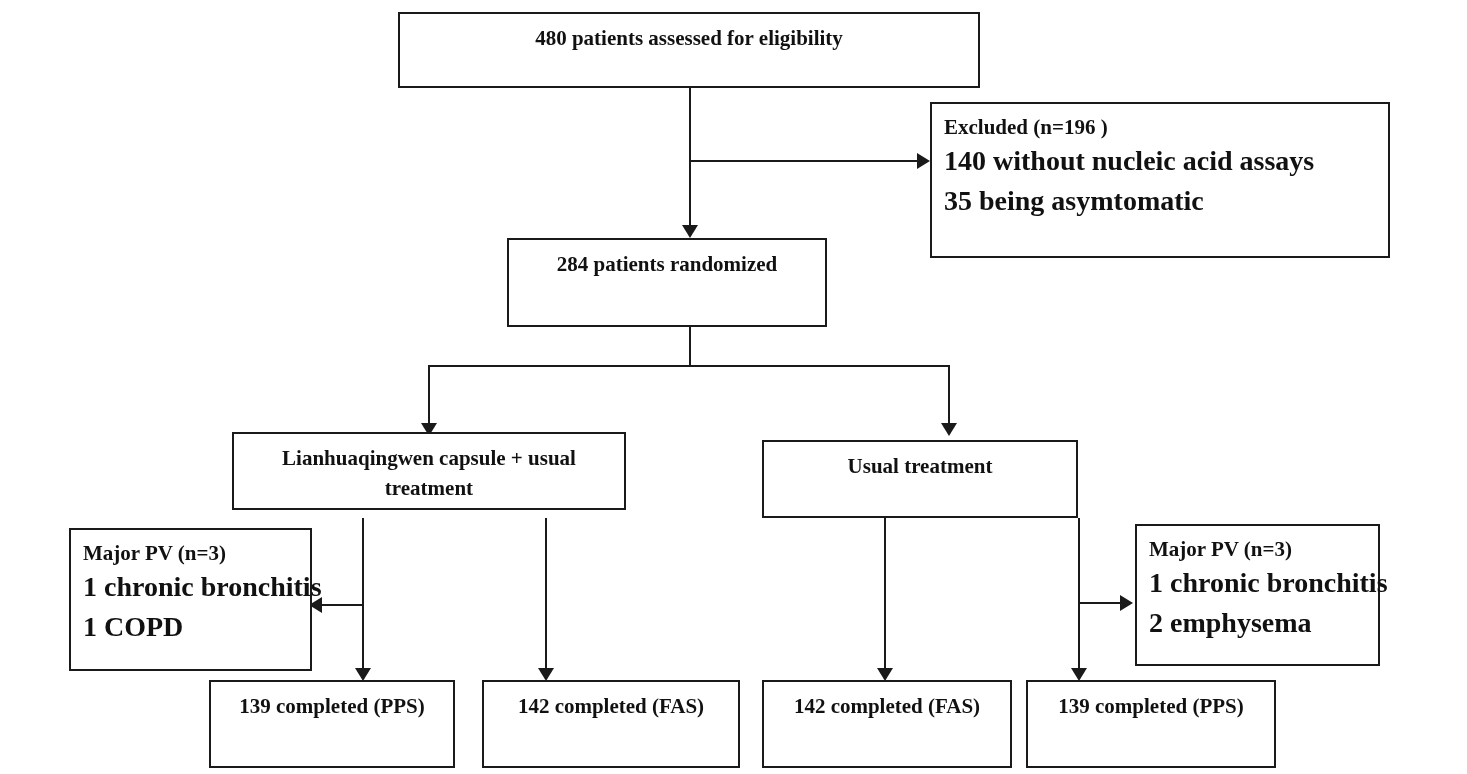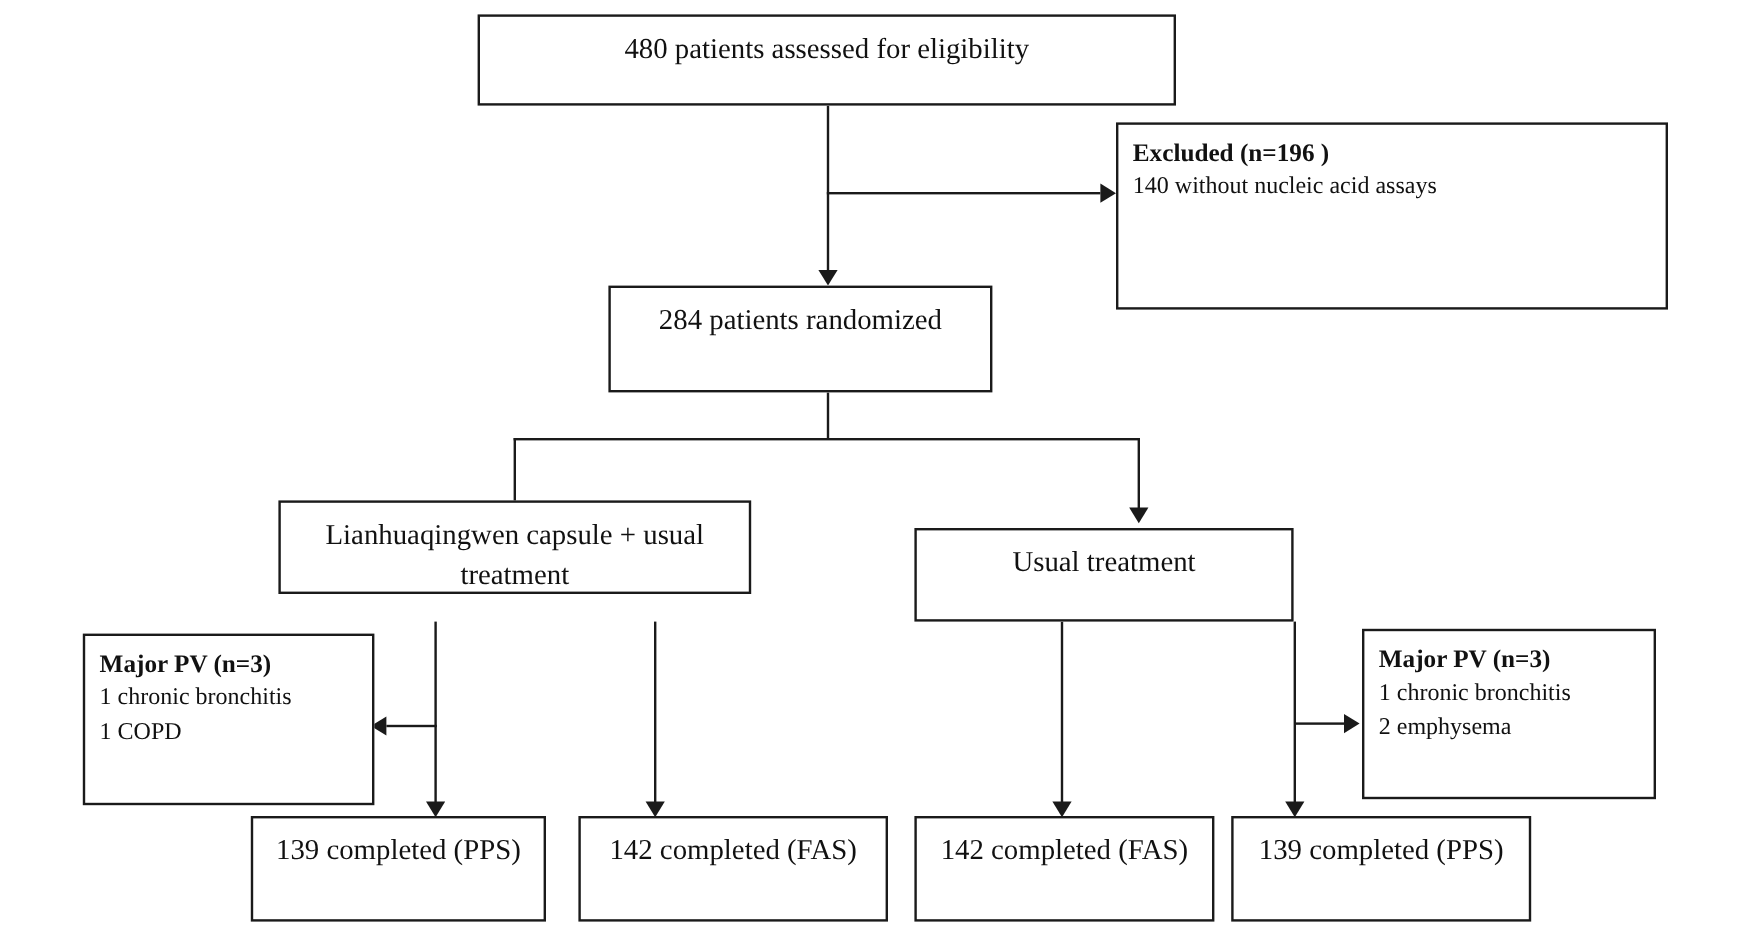--- a/index.html
+++ b/index.html
@@ -26,37 +26,37 @@
     background: #ffffff;
     z-index: 3;
   }
   .box-center {
     display: flex;
     align-items: flex-start;
     justify-content: center;
   }
   .box-center .btext {
     text-align: center;
-    font-weight: normal;
-    font-size: 24px;
+    font-weight: bold;
+    font-size: 21px;
     line-height: 1.42;
     padding-top: 10px;
   }
   .box-left {
     padding: 9px 12px 0 12px;
   }
   .bl-title {
     font-weight: bold;
     font-size: 21px;
     line-height: 1.34;
     white-space: nowrap;
   }
   .bl-line {
-    font-weight: normal;
-    font-size: 20px;
+    font-weight: bold;
+    font-size: 28px;
     line-height: 1.42;
     white-space: nowrap;
   }
   
   .vline {
     position: absolute;
     width: 0;
     border-left: 2px solid #1a1a1a;
     z-index: 1;
   }
@@ -126,27 +126,28 @@
   <div class="arrow-right" style="left:1120px; top:595px;"></div>
   <div class="arrow-down" style="left:1071px; top:668px;"></div>
 
   <div class="box box-center" style="left:398px; top:12px; width:582px; height:76px;">
     <div class="btext">480 patients assessed for eligibility</div>
   </div>
 
   <div class="box box-left" style="left:930px; top:102px; width:460px; height:156px;">
     <div class="bl-title">Excluded (n=196 )</div>
     <div class="bl-line">140 without nucleic acid assays</div>
+    <div class="bl-line">35 being asymtomatic</div>
   </div>
 
   <div class="box box-center" style="left:507px; top:238px; width:320px; height:89px;">
     <div class="btext">284 patients randomized</div>
   </div>
 
-  <div class="box box-center" style="left:232px; top:417px; width:394px; height:78px;">
+  <div class="box box-center" style="left:232px; top:432px; width:394px; height:78px;">
     <div class="btext">
       <span>Lianhuaqingwen capsule + usual</span><br>
       <span>treatment</span>
     </div>
   </div>
 
   <div class="box box-center" style="left:762px; top:440px; width:316px; height:78px;">
     <div class="btext">Usual treatment</div>
   </div>
 

